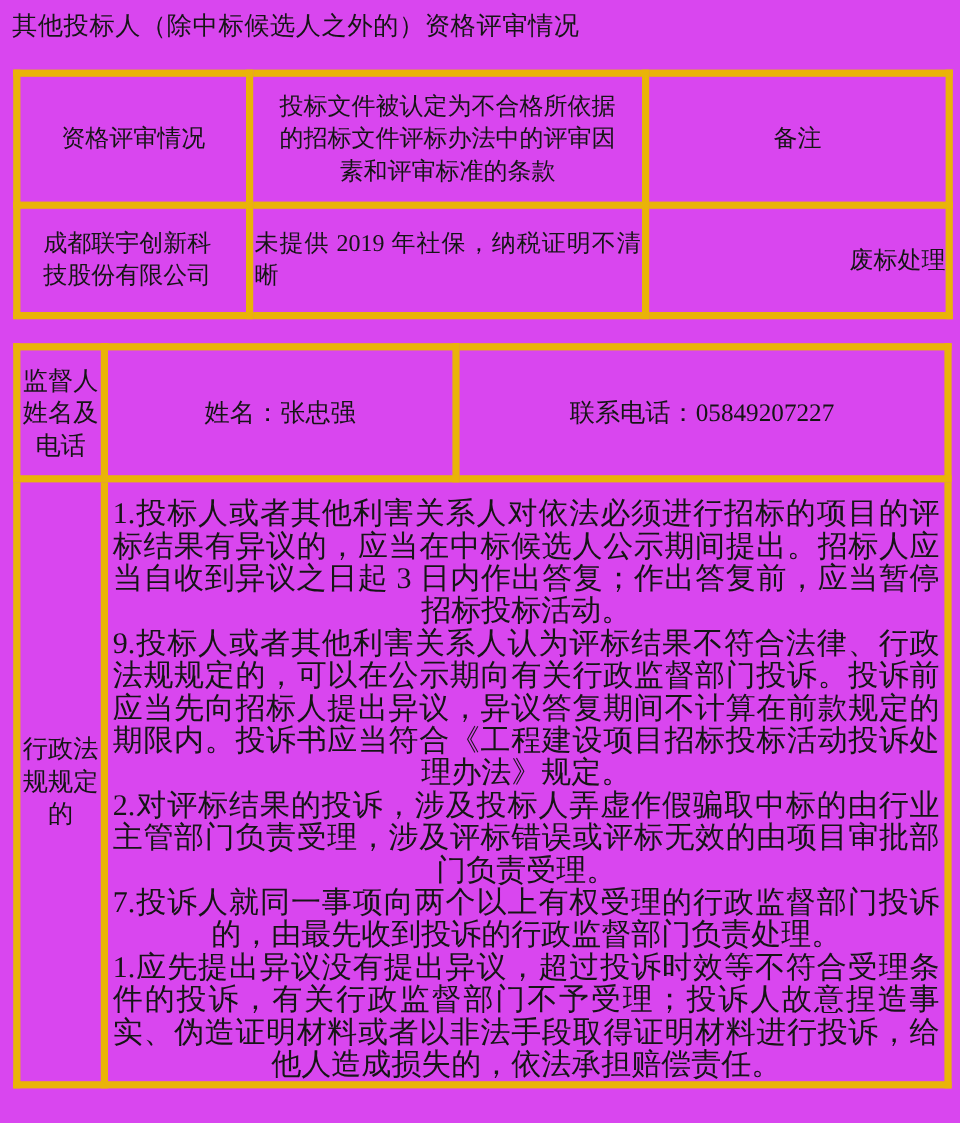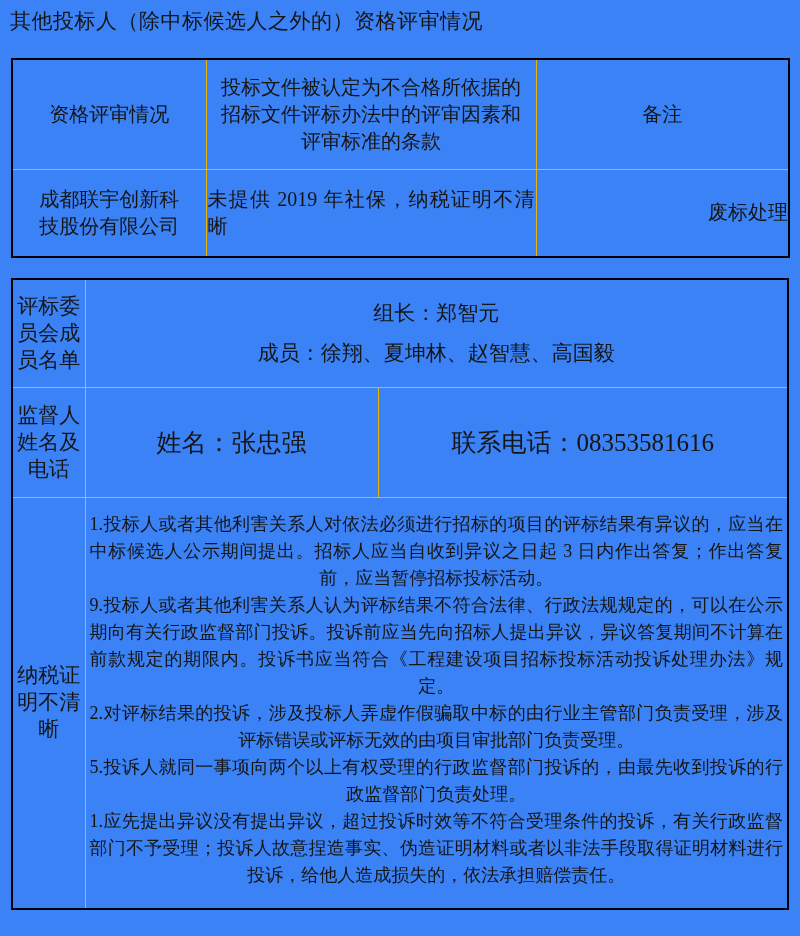--- a/index.html
+++ b/index.html
@@ -4,71 +4,71 @@
 <style>
   * { margin: 0; padding: 0; box-sizing: border-box; }
   html, body { background: #ffffff; }
   body {
     width: 800px;
     height: 936px;
     font-family: "Liberation Serif", "DejaVu Serif", serif;
     color: #151515;
     overflow: hidden;
   }
-  .page { width: 800px; height: 936px; background: #3b82f6; }
+  .page { width: 800px; height: 936px; background: #d946ef; }
 
   .doc-title {
     font-size: 21px;
     font-weight: normal;
     line-height: 24px;
     padding: 9px 0 0 10px;
     letter-spacing: 0.5px;
   }
 
   table {
     border-collapse: collapse;
     table-layout: fixed;
     margin-left: 11px;
     border: 2px solid #000;
   }
   td {
-    border: 1px solid #eab308;
+    border: 6px solid #eab308;
     vertical-align: middle;
     font-size: 20px;
     line-height: 27px;
     overflow: hidden;
     margin-top: 28px;
   }
 
   
   .t1 { width: 779px; margin-top: 25px; }
   .t1 .row-head td { height: 110px; text-align: center; }
   .t1 .row-data td { height: 85px; }
   .t1 td.c-basis  { padding: 0 14px; }
-  .t1 td.company  { text-align: center; padding: 0 19px; }
+  .t1 td.company  { padding: 0 19px; }
   .t1 td.reason   { text-align: justify; text-align-last: left; padding: 16px 1px; }
   .t1 td.remark   { text-align: right; }
 
   
   .t2 { width: 778px; margin-top: 20px; }
   .t2 .row-committee td  { height: 109px; }
   .t2 .row-supervisor td { height: 110px; font-family: Liberation Serif, serif; }
   .t2 .row-notice td     { height: 411px; vertical-align: top; }
   .t2 td.side-label {
     text-align: center;
     padding: 0 2px;
     font-size: 21px;
     vertical-align: middle;
   }
   .t2 td.committee-cell { text-align: center; }
   .t2 .committee-line { line-height: 40px; font-size: 21px; }
-  .t2 td.center-cell { text-align: center; font-size: 25px; }
+  .t2 td.center-cell { text-align: center; font-size: 21px; }
   .t2 td.notice-cell { padding: 13px 4px 0 4px; }
   .t2 .notice-cell p {
-    font-size: 18px;
+    font-size: 25px;
     line-height: 27px;
     text-align: justify;
     text-align-last: center;
     text-justify: inter-character;
     margin: 0;
   }
 </style>
 </head>
 <body>
 
@@ -96,38 +96,31 @@
     </tbody>
   </table>
 
   <table class="t2">
     <colgroup>
       <col style="width:73px">
       <col style="width:293px">
       <col style="width:410px">
     </colgroup>
     <tbody>
-      <tr class="row-committee">
-        <td class="side-label">评标委员会成员名单</td>
-        <td class="committee-cell" colspan="2">
-          <div class="committee-line">组长：郑智元</div>
-          <div class="committee-line">成员：徐翔、夏坤林、赵智慧、高国毅</div>
-        </td>
-      </tr>
       <tr class="row-supervisor">
         <td class="side-label">监督人姓名及电话</td>
         <td class="center-cell">姓名：张忠强</td>
-        <td class="center-cell">联系电话：08353581616</td>
+        <td class="center-cell">联系电话：05849207227</td>
       </tr>
       <tr class="row-notice">
-        <td class="side-label">纳税证明不清晰</td>
+        <td class="side-label">行政法规规定的</td>
         <td class="notice-cell" colspan="2">
           <p>1.投标人或者其他利害关系人对依法必须进行招标的项目的评标结果有异议的，应当在中标候选人公示期间提出。招标人应当自收到异议之日起 3 日内作出答复；作出答复前，应当暂停招标投标活动。</p>
           <p>9.投标人或者其他利害关系人认为评标结果不符合法律、行政法规规定的，可以在公示期向有关行政监督部门投诉。投诉前应当先向招标人提出异议，异议答复期间不计算在前款规定的期限内。投诉书应当符合《工程建设项目招标投标活动投诉处理办法》规定。</p>
           <p>2.对评标结果的投诉，涉及投标人弄虚作假骗取中标的由行业主管部门负责受理，涉及评标错误或评标无效的由项目审批部门负责受理。</p>
-          <p>5.投诉人就同一事项向两个以上有权受理的行政监督部门投诉的，由最先收到投诉的行政监督部门负责处理。</p>
+          <p>7.投诉人就同一事项向两个以上有权受理的行政监督部门投诉的，由最先收到投诉的行政监督部门负责处理。</p>
           <p>1.应先提出异议没有提出异议，超过投诉时效等不符合受理条件的投诉，有关行政监督部门不予受理；投诉人故意捏造事实、伪造证明材料或者以非法手段取得证明材料进行投诉，给他人造成损失的，依法承担赔偿责任。</p>
         </td>
       </tr>
     </tbody>
   </table>
 
 </div>
 
 </body></html>

